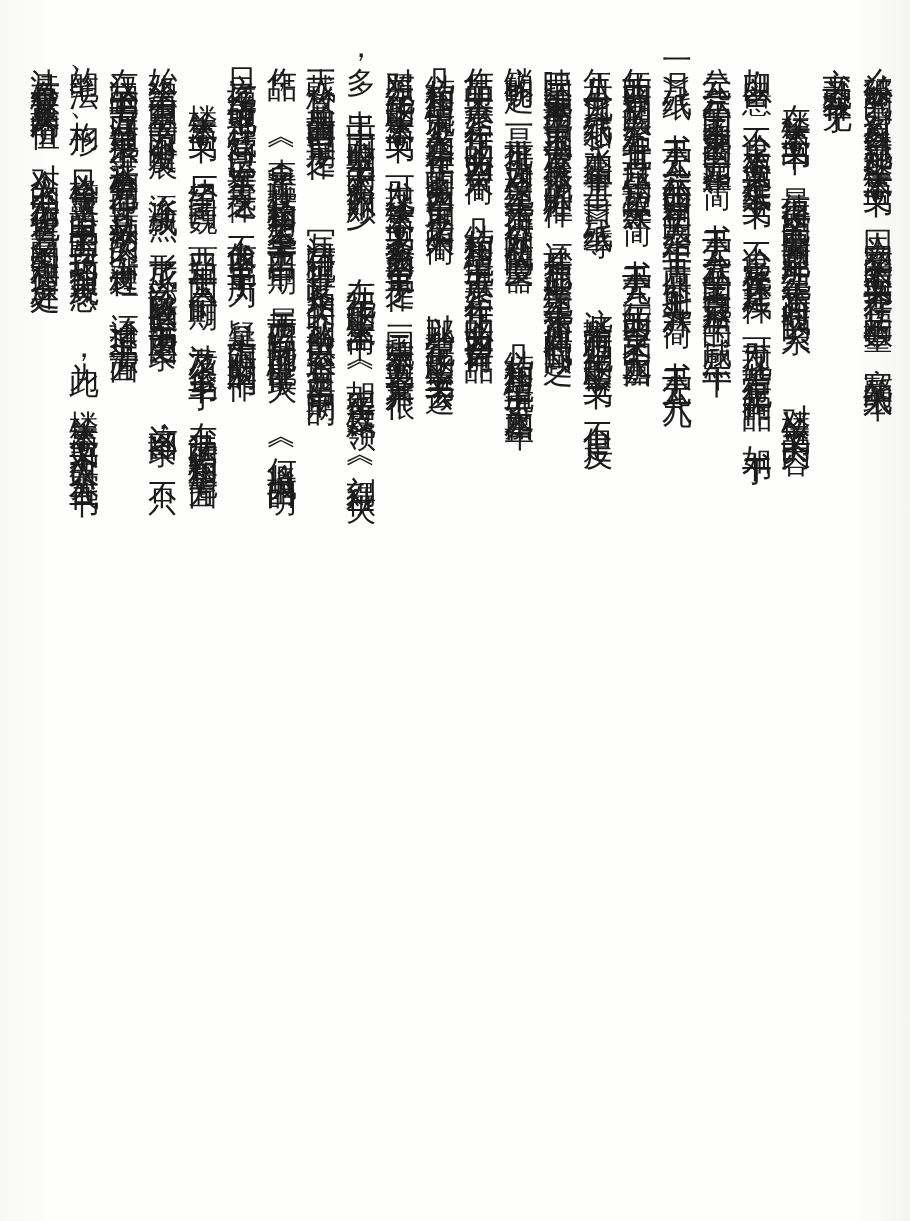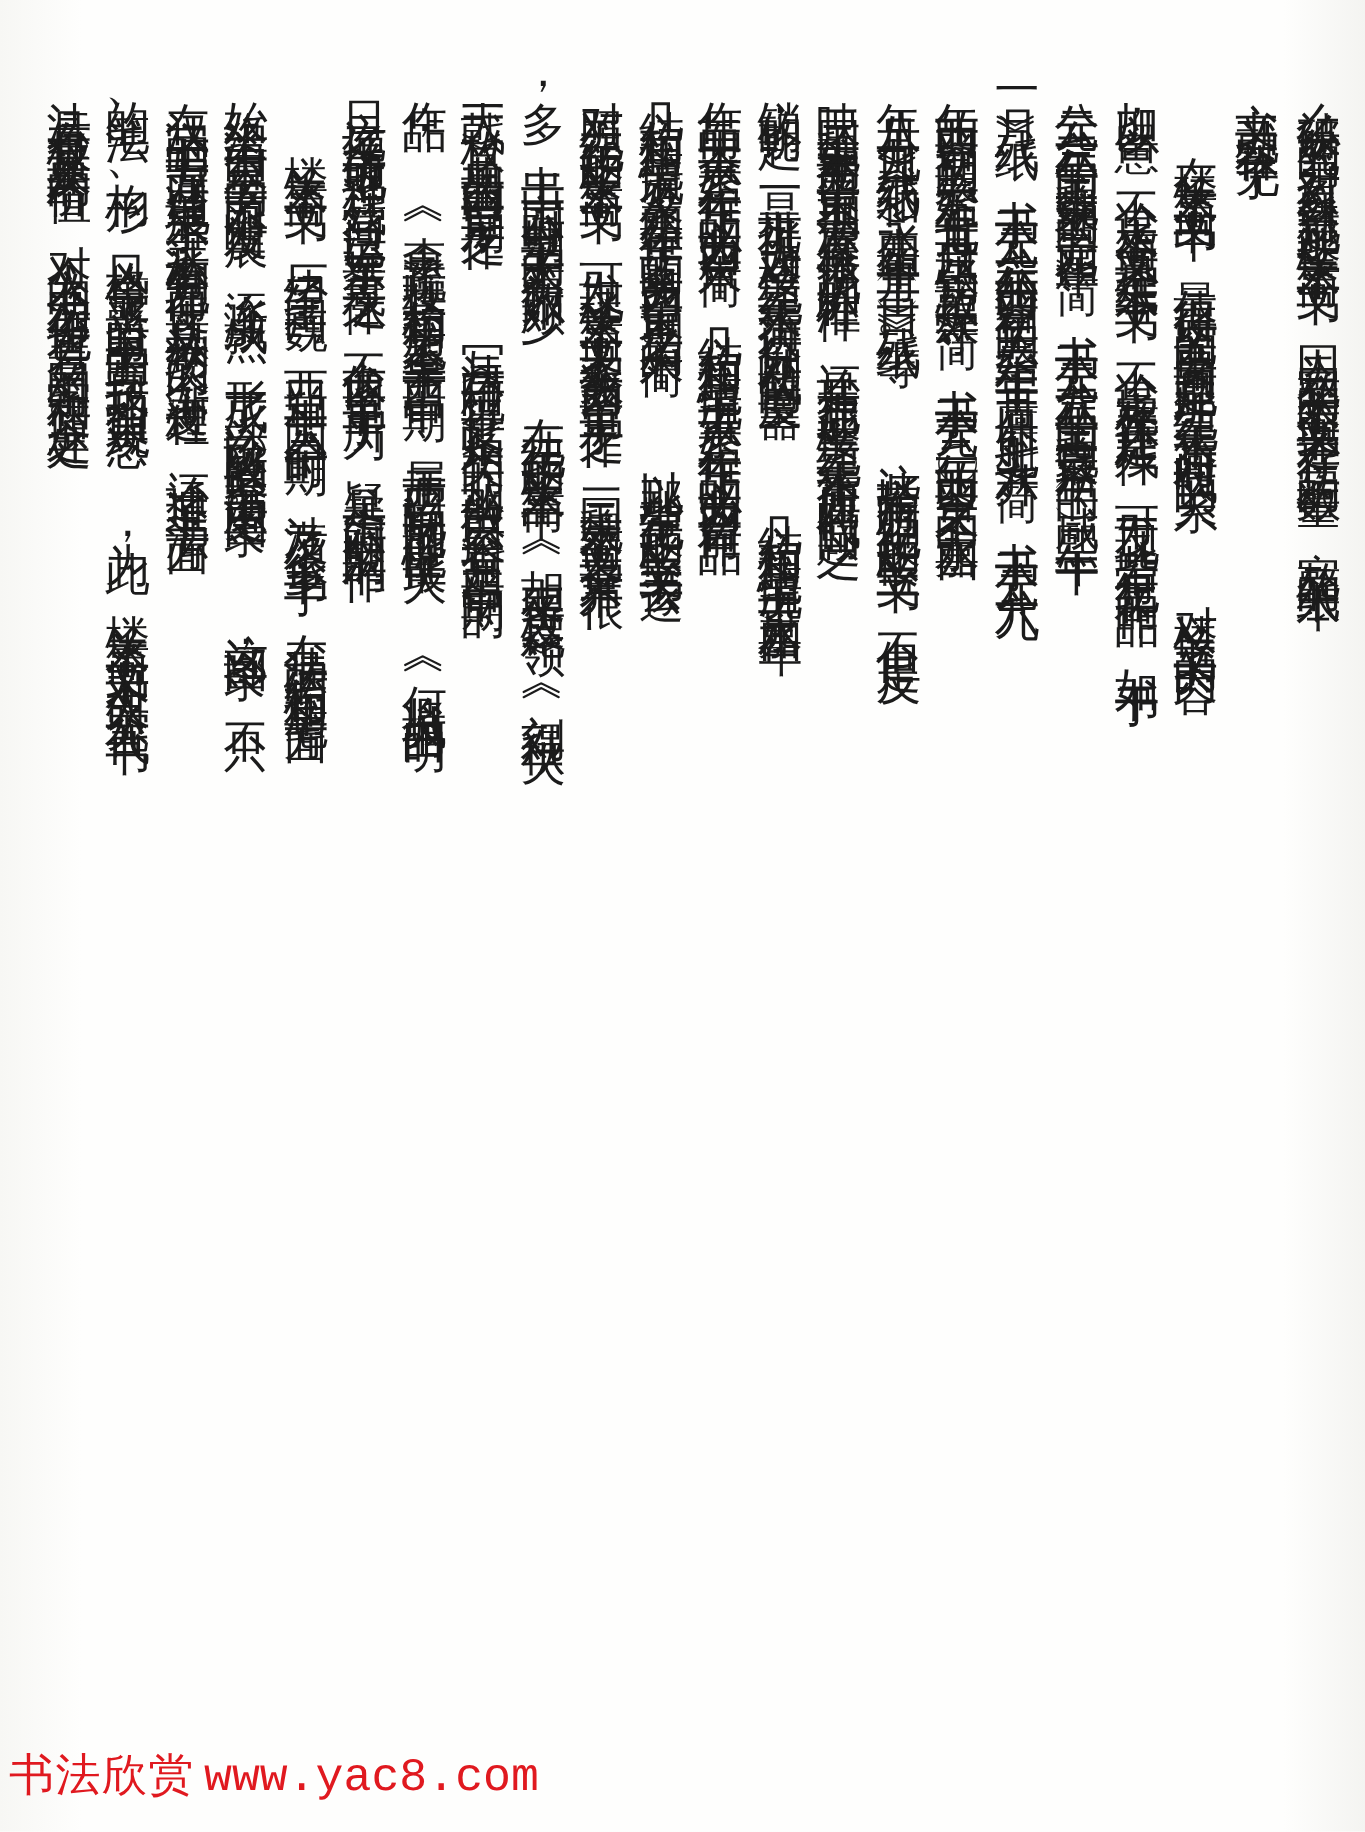--- a/index.html
+++ b/index.html
@@ -57,16 +57,13 @@
   <div class="col" style="left:341px">多，出于十六国时期书手的木简为数颇少。　在无纪年的楼兰木简中，《胡支得失皮铠一领》、《刘得秋失</div>
   <div class="col" style="left:301px">大戟一枚》是典型的西晋早期之作；　写法与陆机《平复帖》相类的《从胡当散供三斛谷》是西晋中期的</div>
   <div class="col" style="left:262px">作品；　《李卑疏》按其结构和用笔不会早于西晋中期，属于西晋晚期的可能性最大；　《何将城内田明</div>
   <div class="col" style="left:222px">日之讫便当斫地下种》残简写法已近东晋王羲之体，不像西晋书手所为，疑是十六国时期的书作。</div>
   <div class="col" style="left:183px">　楼兰木简文书，历经了三国魏、西晋和十六国三个时期，涉及了很多书手，在书法的结构和用笔方面</div>
   <div class="col" style="left:143px">始终沿着由古至今的方向不断发展、逐渐成熟，形成了一部该阶段的基层书法史图录。　这部图录，不只</div>
   <div class="col" style="left:104px">在汉字的书写方面清楚地展示了隶法从有到无而使古意从浓到淡的一个渐变过程，还通过了书法方面</div>
   <div class="col" style="left:64px">的笔法、构形、风格等显露了当时书手的写字技巧和审美观念。　为此，楼兰木简文书对今人研究古代书</div>
   <div class="col" style="left:25px">法具有极其重要的价值，对今人的书法创作也有着一定的学习和借鉴之处。</div>
 
-  <div class="watermark">
-    <span class="wm-cn">书法欣赏</span><span class="wm-url">www.yac8.com</span>
-  </div>
 </div>
 
 </body></html>

